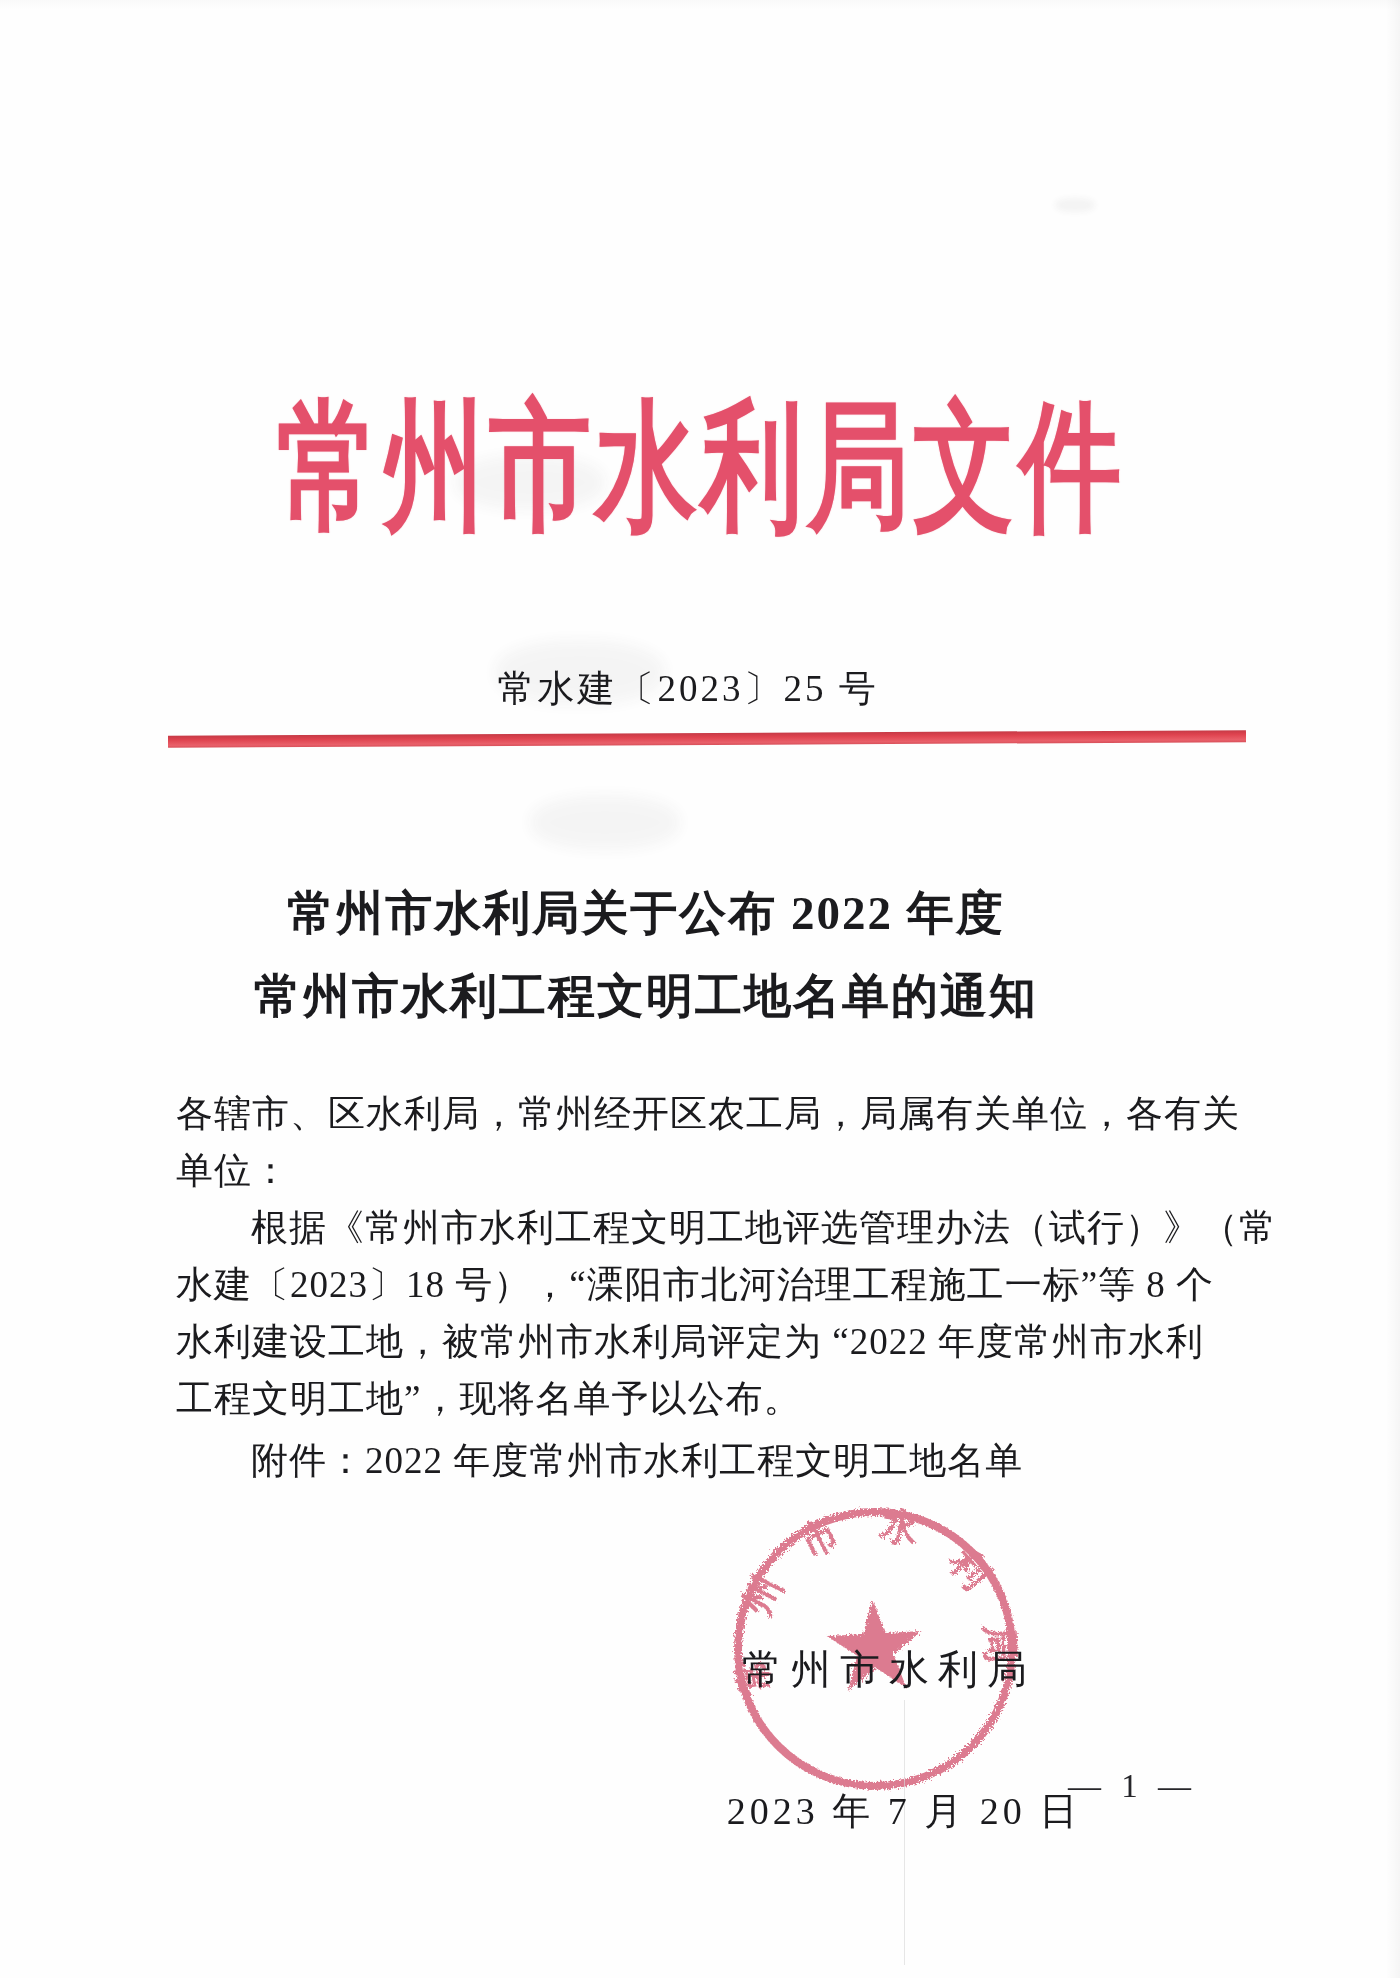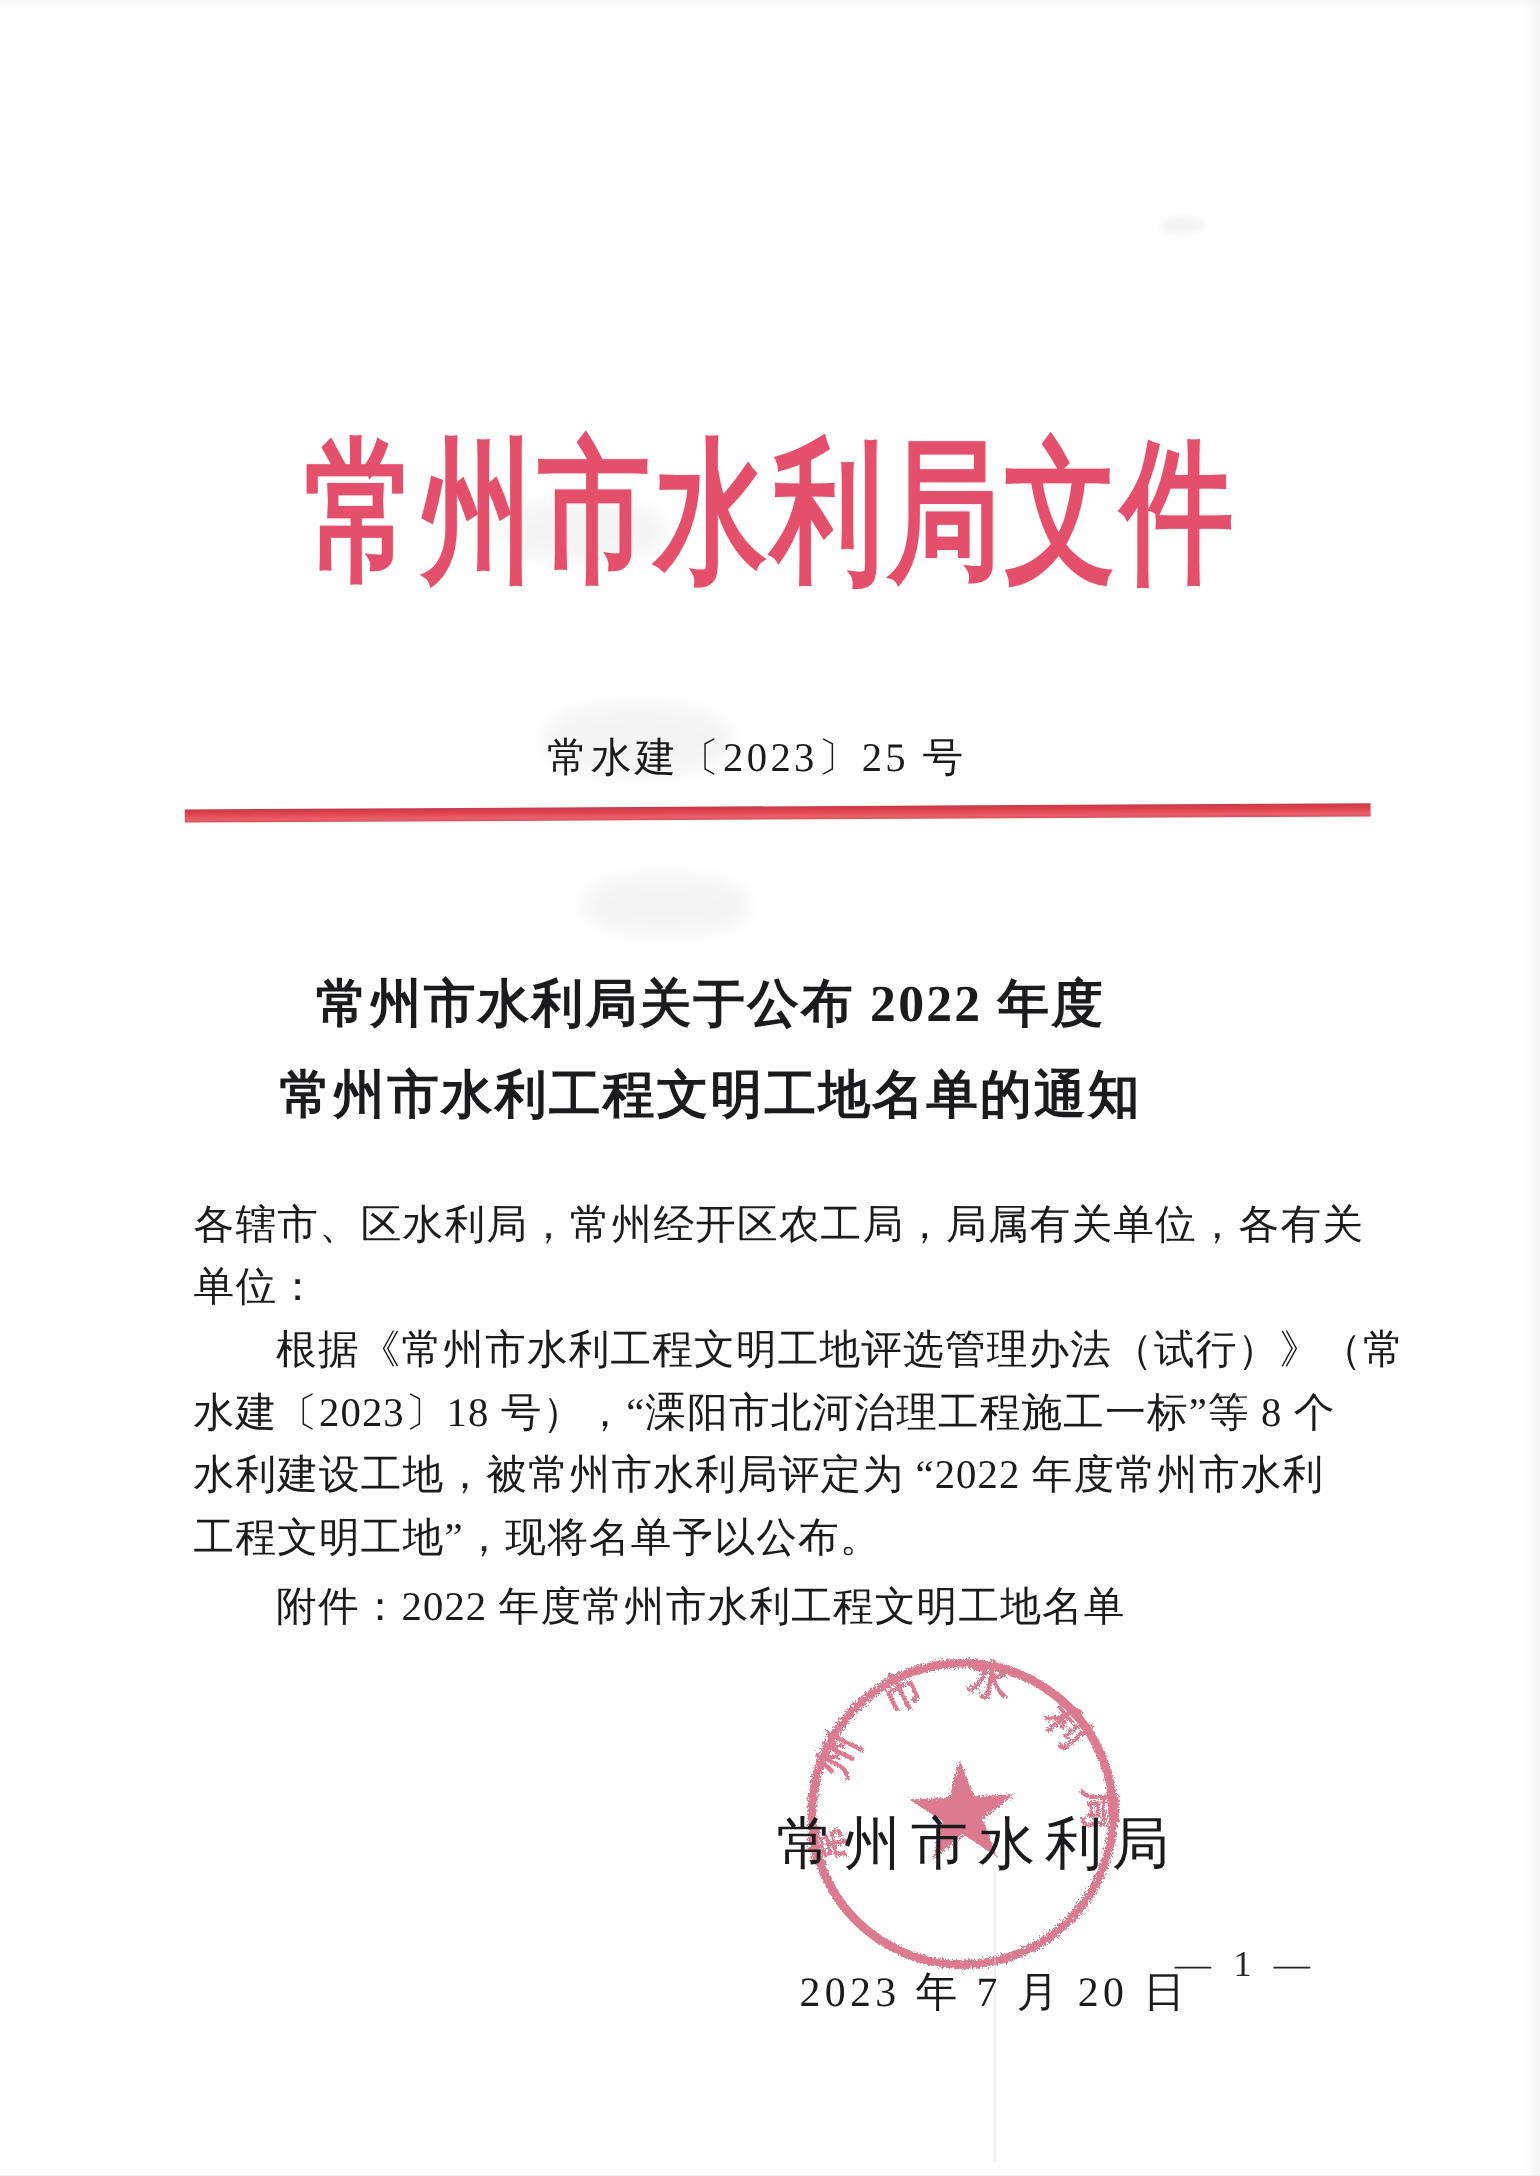--- a/index.html
+++ b/index.html
@@ -58,21 +58,21 @@
     position:absolute;left:176px;top:1436px;
     font-size:37px;letter-spacing:1px;white-space:nowrap;
     padding-left:75px;
   }
   .seal{
     position:absolute;left:723px;top:1497px;width:304px;height:304px;
     opacity:.88;
   }
   .sig-org{
     position:absolute;left:889px;top:1642px;transform:translateX(-50%);
-    font-size:52px;letter-spacing:9px;white-space:nowrap;z-index:3;
+    font-size:40px;letter-spacing:9px;white-space:nowrap;z-index:3;
   }
   .sig-date{
     position:absolute;left:904px;top:1786px;transform:translateX(-50%);
     font-size:38px;letter-spacing:4px;white-space:nowrap;z-index:3;
   }
   .page-number{
     position:absolute;left:1068px;top:1768px;
     font-size:33px;letter-spacing:6px;white-space:nowrap;color:#26262a;
   }
   .fold-line{

